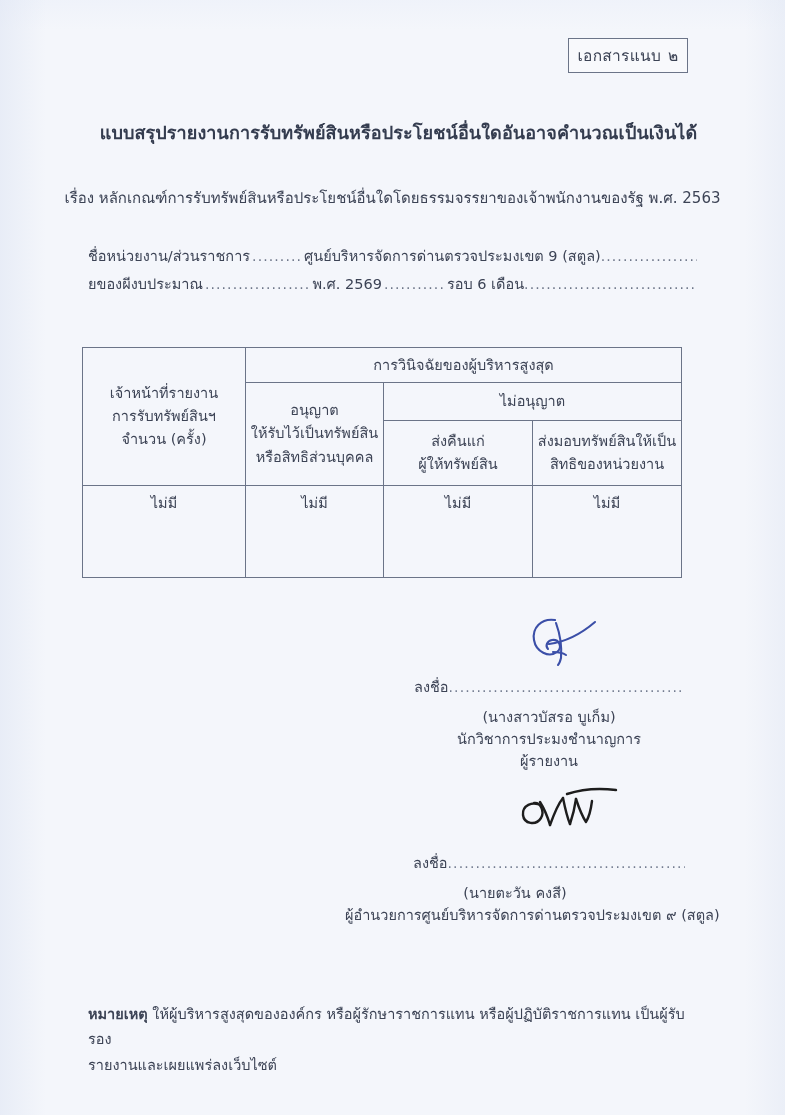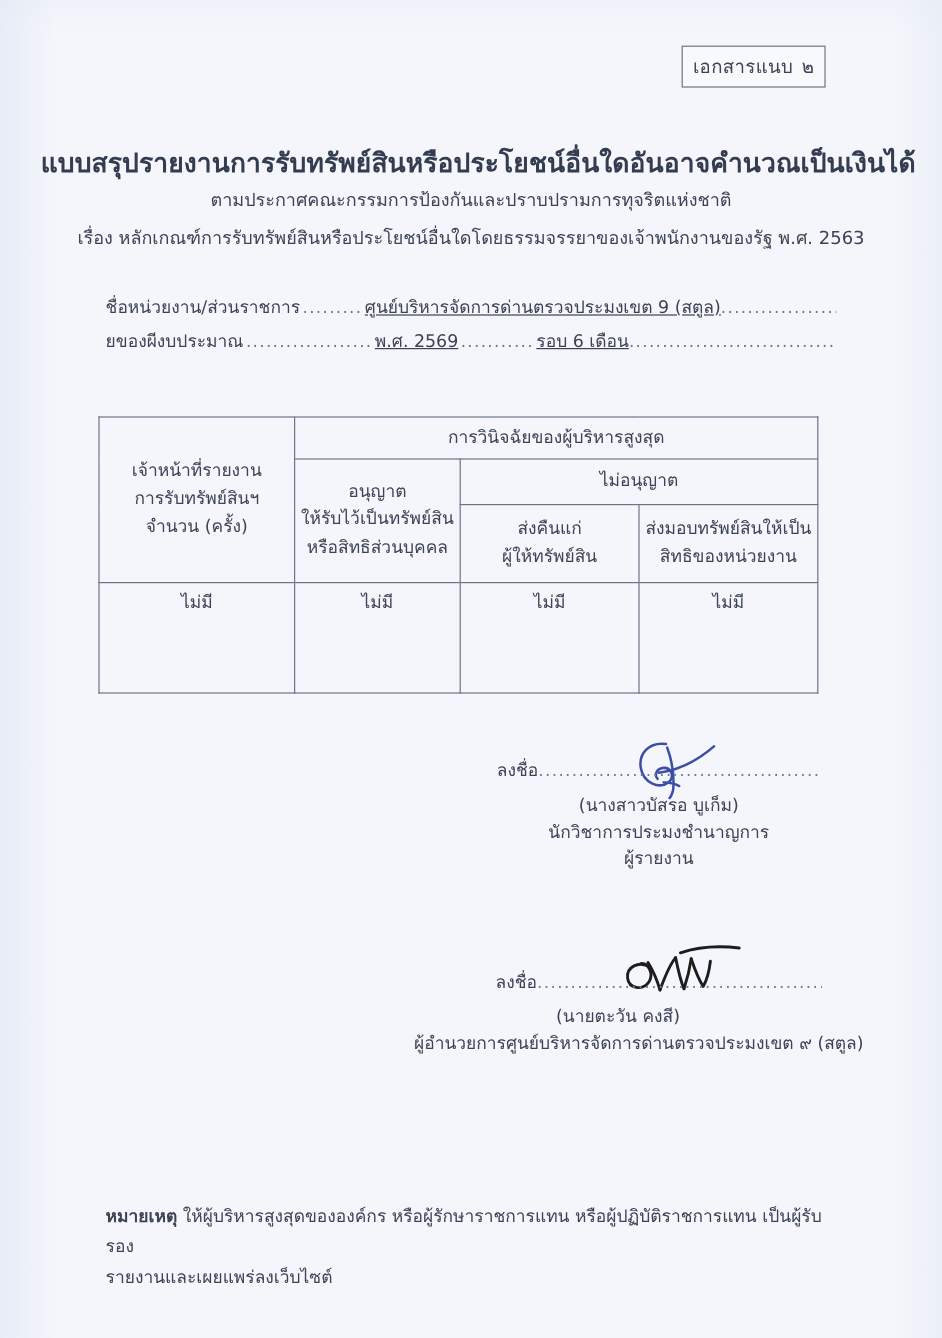--- a/index.html
+++ b/index.html
@@ -50,21 +50,21 @@
     background: rgba(255,255,255,0.35);
   }
   .attach-box .num { margin-left: 7px; }
 
   
   .title-main {
     position: absolute;
     left: 0; right: 0;
     top: 118px;
     text-align: center;
-    font-size: 22px;
+    font-size: 18px;
     font-weight: bold;
     color: #343c4f;
     letter-spacing: 0.1px;
     padding-left: 12px;
   }
   .title-sub1 {
     position: absolute;
     left: 0; right: 0;
     top: 155px;
     text-align: center;
@@ -94,21 +94,21 @@
   .field-row.r1 { top: 244px; }
   .field-row.r2 { top: 272px; }
   .field-label { flex: 0 0 auto; }
   .dots-short {
     flex: 0 0 auto;
     letter-spacing: 1.1px;
     color: #6d7689;
     font-size: 14px;
     padding: 0 2px;
   }
-  .field-value { flex: 0 0 auto; text-decoration: underline; }
+  .field-value { flex: 0 0 auto; }
   .dots-fill {
     flex: 1 1 auto;
     overflow: hidden;
     letter-spacing: 1.1px;
     color: #6d7689;
     font-size: 14px;
     white-space: nowrap;
   }
 
   
@@ -135,21 +135,21 @@
   .tbl td.nopermit-top { height: 31px; }
   .tbl td.sub-head { height: 58px; }
   .tbl td.body-cell {
     height: 82px;
     vertical-align: top;
     padding-top: 6px;
   }
   .tbl .l { line-height: 1.6; }
 
   
-  .sig-block { position: absolute; }
+  .sig-block { position: absolute; margin-top: 45px; }
   .sig-line-row {
     position: relative;
     display: flex;
     align-items: baseline;
     font-size: 14.5px;
     color: #3c4355;
     white-space: nowrap;
   }
   .sig-label { flex: 0 0 auto; }
   .sig-dots {
@@ -202,21 +202,20 @@
 <div class="paper-tint"></div>
 
 <div class="sheet">
 
   <div class="attach-box">
     <span>เอกสารแนบ</span>
     <span class="num">๒</span>
   </div>
 
   <div class="title-main">แบบสรุปรายงานการรับทรัพย์สินหรือประโยชน์อื่นใดอันอาจคำนวณเป็นเงินได้</div>
-  <div class="title-sub1">ตามประกาศคณะกรรมการป้องกันและปราบปรามการทุจริตแห่งชาติ</div>
   <div class="title-sub2">เรื่อง หลักเกณฑ์การรับทรัพย์สินหรือประโยชน์อื่นใดโดยธรรมจรรยาของเจ้าพนักงานของรัฐ พ.ศ. 2563</div>
 
   <div class="field-row r1">
     <span class="field-label">ชื่อหน่วยงาน/ส่วนราชการ</span>
     <span class="dots-short">.........</span>
     <span class="field-value">ศูนย์บริหารจัดการด่านตรวจประมงเขต 9 (สตูล)</span>
     <span class="dots-fill">................................................................</span>
   </div>
 
   <div class="field-row r2">

